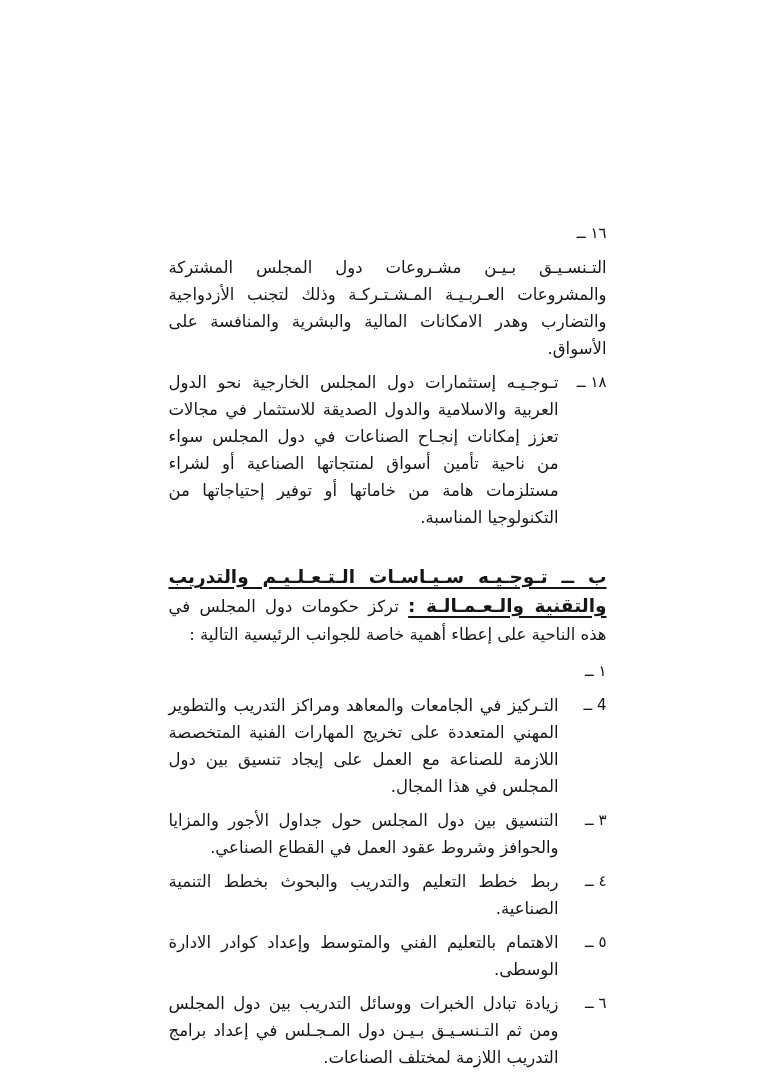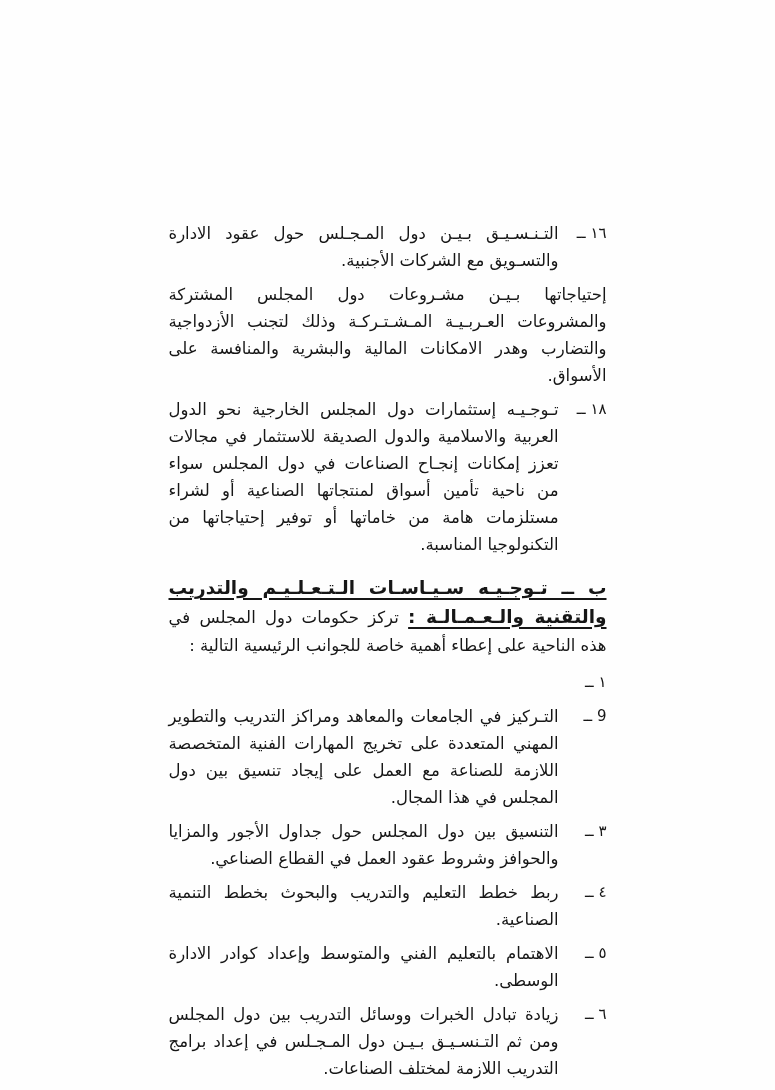--- a/index.html
+++ b/index.html
@@ -38,21 +38,21 @@
     white-space: nowrap;
   }
   .item .txt {
     flex: 1;
     font-size: 16.5px;
     line-height: 27px;
     text-align: justify;
   }
   .gap-lg { margin-bottom: 12px; }
   .b-heading {
-    margin: 16px 0 9px 0;
+    margin: 32px 0 9px 0;
     font-size: 16.5px;
     line-height: 28px;
     text-align: justify;
   }
   .bold-ul {
     font-weight: bold;
     font-size: 18.5px;
     text-decoration: underline;
     text-decoration-thickness: 2px;
     text-underline-offset: 4px;
@@ -68,43 +68,42 @@
   }
 </style>
 </head>
 <body>
 
 <div class="page">
   <div class="content">
 
     <div class="item">
       <span class="num">١٦ ــ</span>
-      <div class="txt">التـنـسـيـق بـيـن دول المـجـلس حول عقود الادارة والتسـويق مع الشركات الأجنبية.</div>
     </div>
 
     <div class="item">
-      <div class="txt">إحتياجاتها بـيـن مشـروعات دول المجلس المشتركة والمشروعات العـربـيـة المـشـتـركـة وذلك لتجنب الأزدواجية والتضارب وهدر الامكانات المالية والبشرية والمنافسة على الأسواق.</div>
+      <div class="txt">التـنسـيـق بـيـن مشـروعات دول المجلس المشتركة والمشروعات العـربـيـة المـشـتـركـة وذلك لتجنب الأزدواجية والتضارب وهدر الامكانات المالية والبشرية والمنافسة على الأسواق.</div>
     </div>
 
     <div class="item gap-lg">
       <span class="num">١٨ ــ</span>
       <div class="txt">تـوجـيـه إستثمارات دول المجلس الخارجية نحو الدول العربية والاسلامية والدول الصديقة للاستثمار في مجالات تعزز إمكانات إنجـاح الصناعات في دول المجلس سواء من ناحية تأمين أسواق لمنتجاتها الصناعية أو لشراء مستلزمات هامة من خاماتها أو توفير إحتياجاتها من التكنولوجيا المناسبة.</div>
     </div>
 
     <p class="b-heading">
       <span class="bold-ul">ب ــ تـوجـيـه سـيـاسـات الـتـعـلـيـم والتدريب والتقنية والـعـمـالـة :</span>
       <span> تركز حكومات دول المجلس في هذه الناحية على إعطاء أهمية خاصة للجوانب الرئيسية التالية :</span>
     </p>
 
     <div class="item">
       <span class="num">١ ــ</span>
     </div>
 
     <div class="item">
-      <span class="num">9 ــ</span>
+      <span class="num">4 ــ</span>
       <div class="txt">التـركيز في الجامعات والمعاهد ومراكز التدريب والتطوير المهني المتعددة على تخريج المهارات الفنية المتخصصة اللازمة للصناعة مع العمل على إيجاد تنسيق بين دول المجلس في هذا المجال.</div>
     </div>
 
     <div class="item">
       <span class="num">٣ ــ</span>
       <div class="txt">التنسيق بين دول المجلس حول جداول الأجور والمزايا والحوافز وشروط عقود العمل في القطاع الصناعي.</div>
     </div>
 
     <div class="item">
       <span class="num">٤ ــ</span>

